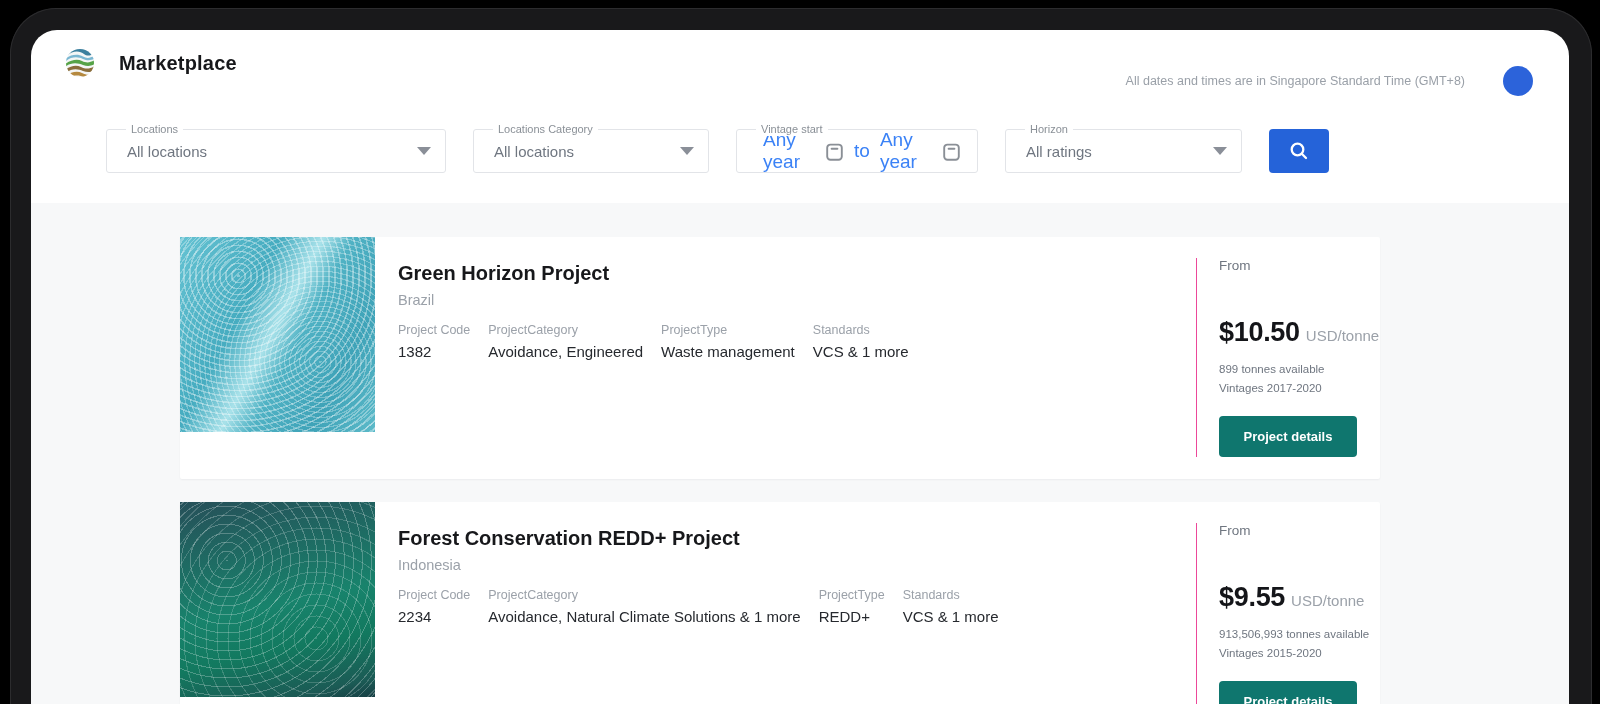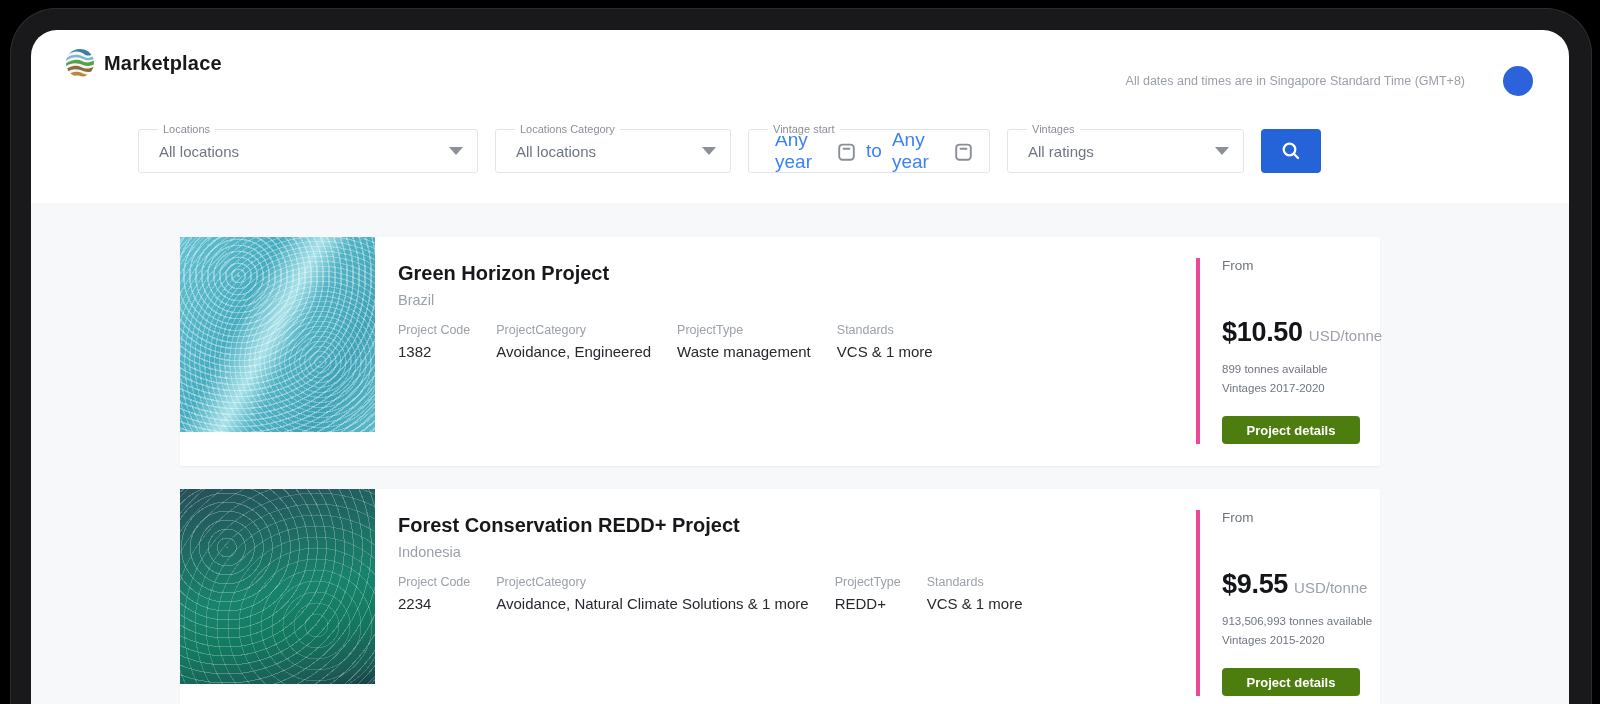--- a/index.html
+++ b/index.html
@@ -12,28 +12,28 @@
     position:absolute;left:10px;top:8px;width:1582px;height:780px;
     background:#19191b;border-radius:46px;box-shadow:inset 0 0 0 1px #2c2c2e;
   }
   .panel{
     position:absolute;left:31px;top:30px;width:1538px;height:674px;
     background:#ffffff;border-radius:26px 26px 0 0;overflow:hidden;
     display:flex;flex-direction:column;
   }
   
   .topbar{display:flex;align-items:center;padding:18px 36px 0 34px;height:30px;flex:0 0 auto;}
-  .brand-wrap{display:flex;align-items:center;gap:9px;}
+  .brand-wrap{display:flex;align-items:center;gap:24px;}
   .logo{width:30px;height:30px;display:block;}
   .brand{font-size:20px;font-weight:700;color:#17181b;letter-spacing:.2px;}
   .top-right{margin-left:auto;display:flex;align-items:center;gap:38px;margin-top:36px;}
   .tz-note{font-size:12.5px;color:#9aa0a8;}
   .avatar{width:30px;height:30px;border-radius:50%;background:#2c63da;}
   
-  .filter-row{display:flex;gap:17px;margin:51px 0 0 107px;flex:0 0 auto;}
+  .filter-row{display:flex;gap:27px;margin:51px 0 0 75px;flex:0 0 auto;}
   .ffield{
     position:relative;height:44px;border:1px solid #e2e4e8;border-radius:3px;
     background:#fff;display:flex;align-items:center;box-sizing:border-box;
     padding:0 14px 0 20px;cursor:pointer;
   }
   .ffield .flabel{
     position:absolute;top:-7px;left:19px;background:#fff;padding:0 5px;
     font-size:11px;color:#8a9097;line-height:13px;white-space:nowrap;
   }
   .fvalue{font-size:15px;color:#6f7680;flex:1;}
@@ -70,41 +70,41 @@
   }
   .img-aurora{
     background-image:
       repeating-radial-gradient(circle at 24% 30%, rgba(255,255,255,.25) 0 1px, rgba(255,255,255,0) 1px 9px),
       repeating-radial-gradient(circle at 70% 70%, rgba(255,255,255,.18) 0 1px, rgba(255,255,255,0) 1px 11px),
       linear-gradient(168deg, #265059 0%, #1e6b63 28%, #18836c 52%, #12795f 72%, #1b5b55 92%, #173f44 100%);
   }
   .card-body{flex:1 1 auto;padding:24px 0 0 23px;box-sizing:border-box;}
   .proj-title{font-size:20px;font-weight:700;color:#17181b;line-height:24px;}
   .proj-location{font-size:14.5px;color:#9ba1a9;margin-top:7px;}
-  .field-row{display:flex;gap:26px;margin-top:15px;}
+  .field-row{display:flex;gap:18px;margin-top:15px;}
   .field .flab{font-size:12.5px;color:#9ba1a9;}
   .field .fval{font-size:15px;color:#26292e;margin-top:6px;}
   .badge-row{display:flex;gap:12px;margin-top:17px;}
   .badge{
     background:#edeff2;color:#6a7077;font-size:14px;border-radius:4px;
     padding:5px 17px;line-height:18px;
   }
   .card-price{
-    flex:0 0 auto;width:184px;box-sizing:border-box;border-left:4px solid #ec4899;
+    flex:0 0 auto;width:184px;box-sizing:border-box;border-left:1px solid #ec4899;
     margin:21px 0 22px 0;padding-left:22px;
   }
   .from-label{font-size:13.5px;color:#6f7680;}
   .price-line{display:flex;align-items:baseline;margin-top:3px;}
   .price-amount{font-size:27px;font-weight:800;color:#141519;letter-spacing:-.3px;margin-top:41px;}
   .price-unit{font-size:15px;color:#9ba1a9;margin-left:6px;}
   .avail{font-size:11.5px;color:#6f7680;margin-top:15px;}
   .vint{font-size:11.5px;color:#6f7680;margin-top:7px;}
   .details-btn{
-    margin-top:22px;width:138px;height:28px;border:none;border-radius:4px;
-    background:#4d7c0f;color:#fff;font-size:13px;font-weight:700;cursor:pointer;
+    margin-top:22px;width:138px;height:41px;border:none;border-radius:4px;
+    background:#0f766e;color:#fff;font-size:13px;font-weight:700;cursor:pointer;
     font-family:"Liberation Sans","DejaVu Sans",sans-serif;
   }
 </style>
 </head>
 <body>
 
 <div class="bezel"></div>
 
 <div class="panel">
 
@@ -156,21 +156,21 @@
       </svg>
       <span class="vintage-txt">to</span>
       <span class="vintage-txt">Any year</span>
       <svg class="cal-icon" width="19" height="21" viewBox="0 0 19 21">
         <rect x="2.2" y="3.6" width="14.6" height="15.2" rx="3.2" fill="none" stroke="#8a8f96" stroke-width="1.9"></rect>
         <line x1="6.6" y1="7.8" x2="12.4" y2="7.8" stroke="#8a8f96" stroke-width="1.9" stroke-linecap="round"></line>
       </svg>
     </div>
 
     <div class="ffield w-ratings">
-      <span class="flabel">Vintages</span>
+      <span class="flabel">Horizon</span>
       <span class="fvalue">All ratings</span>
       <span class="caret"></span>
     </div>
 
     <button class="search-btn">
       <svg width="22" height="22" viewBox="0 0 22 22">
         <circle cx="9.5" cy="9.5" r="5.8" fill="none" stroke="#ffffff" stroke-width="2.3"></circle>
         <line x1="13.8" y1="13.8" x2="18" y2="18" stroke="#ffffff" stroke-width="2.3" stroke-linecap="round"></line>
       </svg>
     </button>

